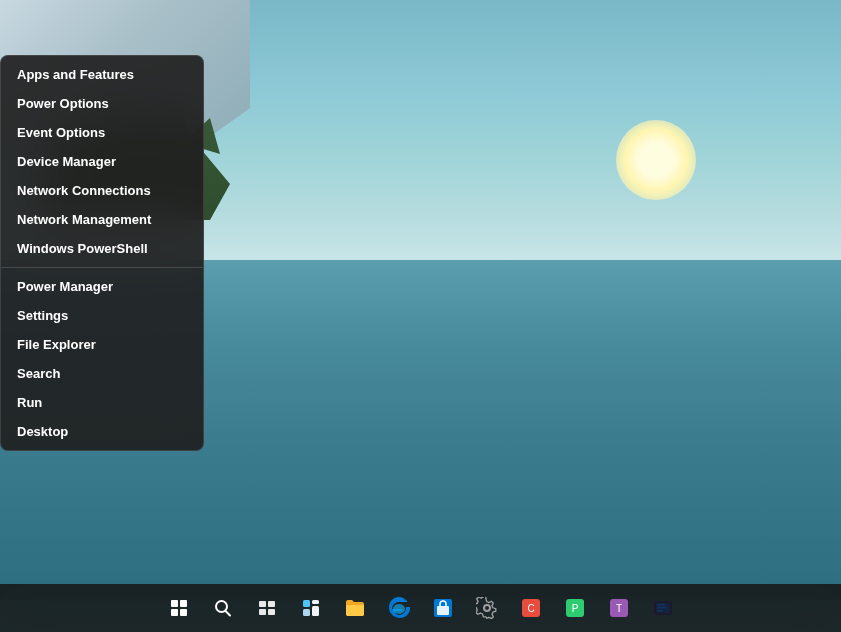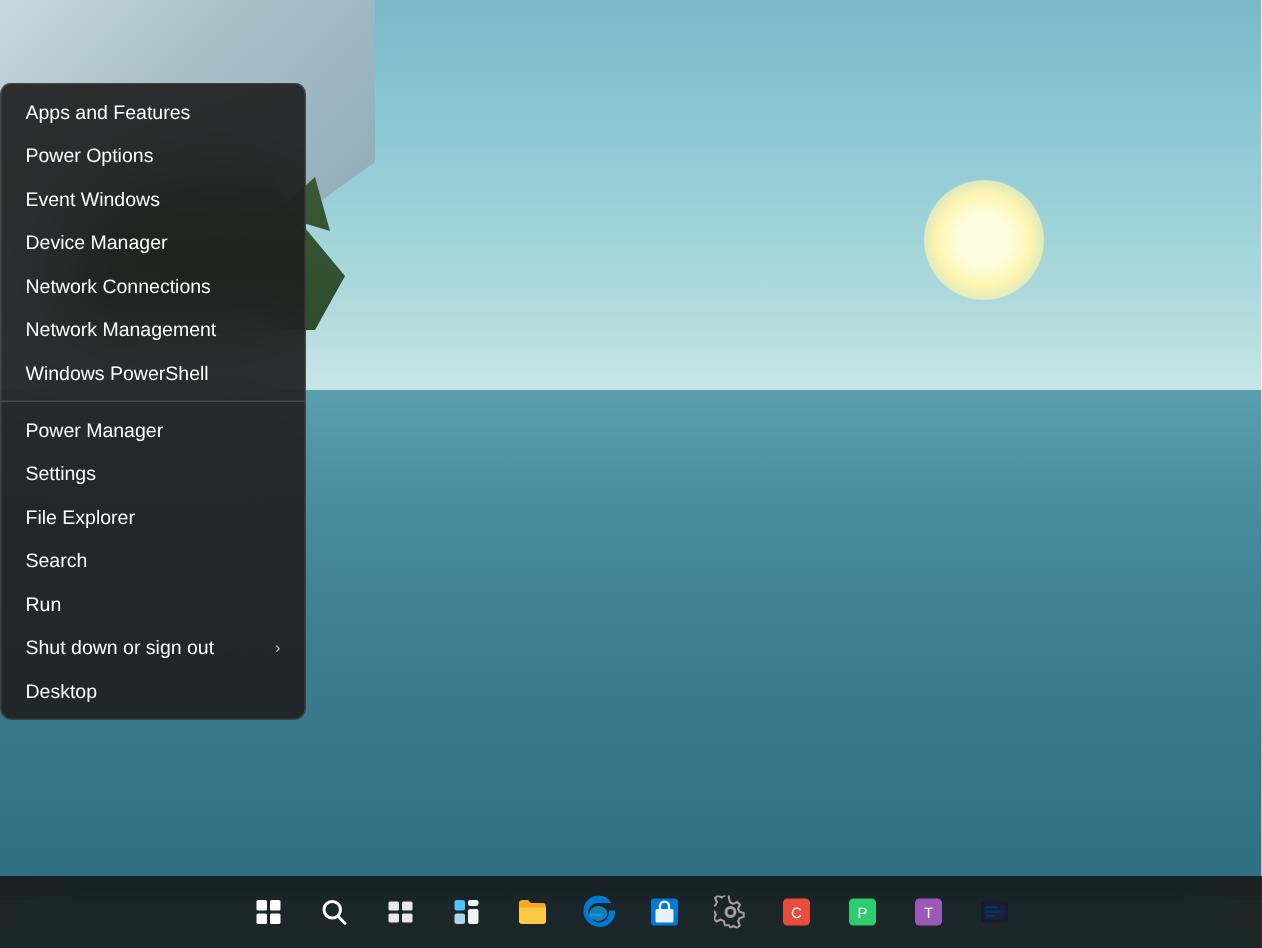--- a/index.html
+++ b/index.html
@@ -92,20 +92,21 @@
 
     .menu-item {
       display: flex;
       align-items: center;
       justify-content: space-between;
       padding: 7px 16px;
       color: #ffffff;
       font-size: 13px;
       cursor: pointer;
       transition: background 0.1s;
+      font-weight: bold;
     }
 
     .menu-divider {
       height: 1px;
       background: rgba(255,255,255,0.15);
       margin: 4px 0;
     }
 
     .menu-arrow {
       color: rgba(255,255,255,0.7);
@@ -168,21 +169,21 @@
 </div>
 
 <div id="context-menu">
   <div class="menu-item">
     <span>Apps and Features</span>
   </div>
   <div class="menu-item">
     <span>Power Options</span>
   </div>
   <div class="menu-item">
-    <span>Event Windows</span>
+    <span>Event Options</span>
   </div>
   <div class="menu-item">
     <span>Device Manager</span>
   </div>
   <div class="menu-item">
     <span>Network Connections</span>
   </div>
   <div class="menu-item">
     <span>Network Management</span>
   </div>
@@ -197,24 +198,20 @@
     <span>Settings</span>
   </div>
   <div class="menu-item">
     <span>File Explorer</span>
   </div>
   <div class="menu-item">
     <span>Search</span>
   </div>
   <div class="menu-item">
     <span>Run</span>
-  </div>
-  <div class="menu-item">
-    <span>Shut down or sign out</span>
-    <span class="menu-arrow">›</span>
   </div>
   <div class="menu-item">
     <span>Desktop</span>
   </div>
 </div>
 
 <div id="taskbar">
   <div class="taskbar-icons">
 
     <div class="taskbar-icon">

